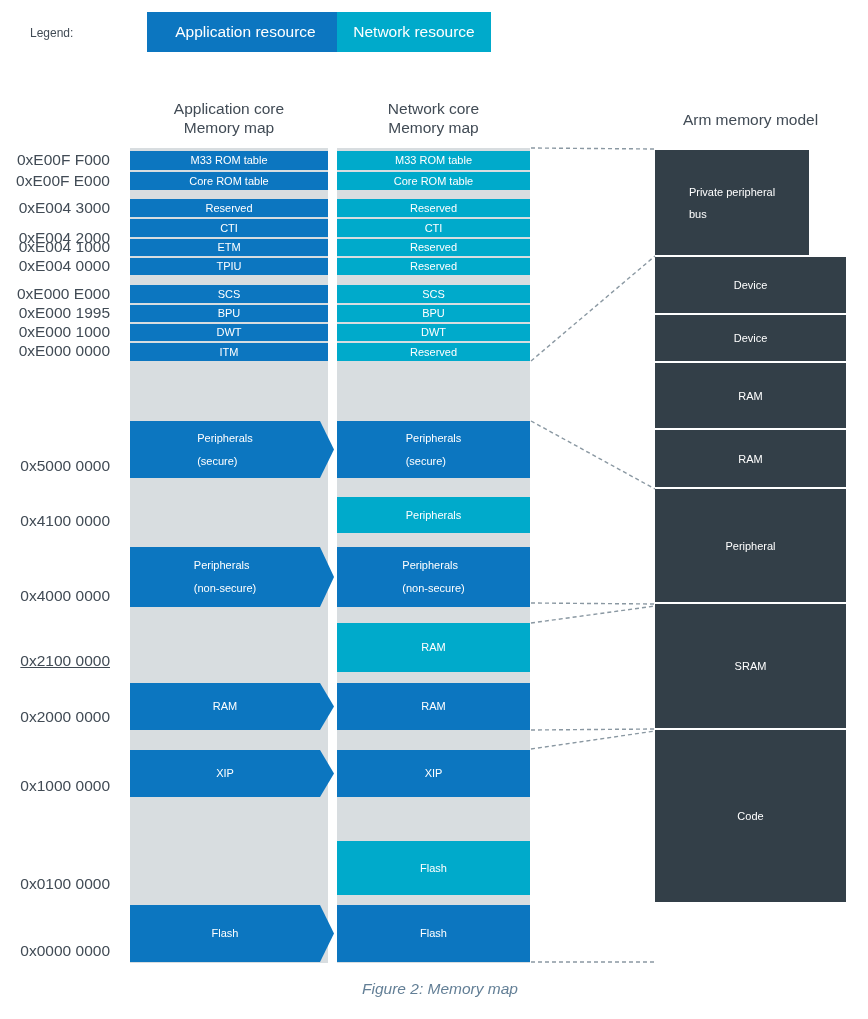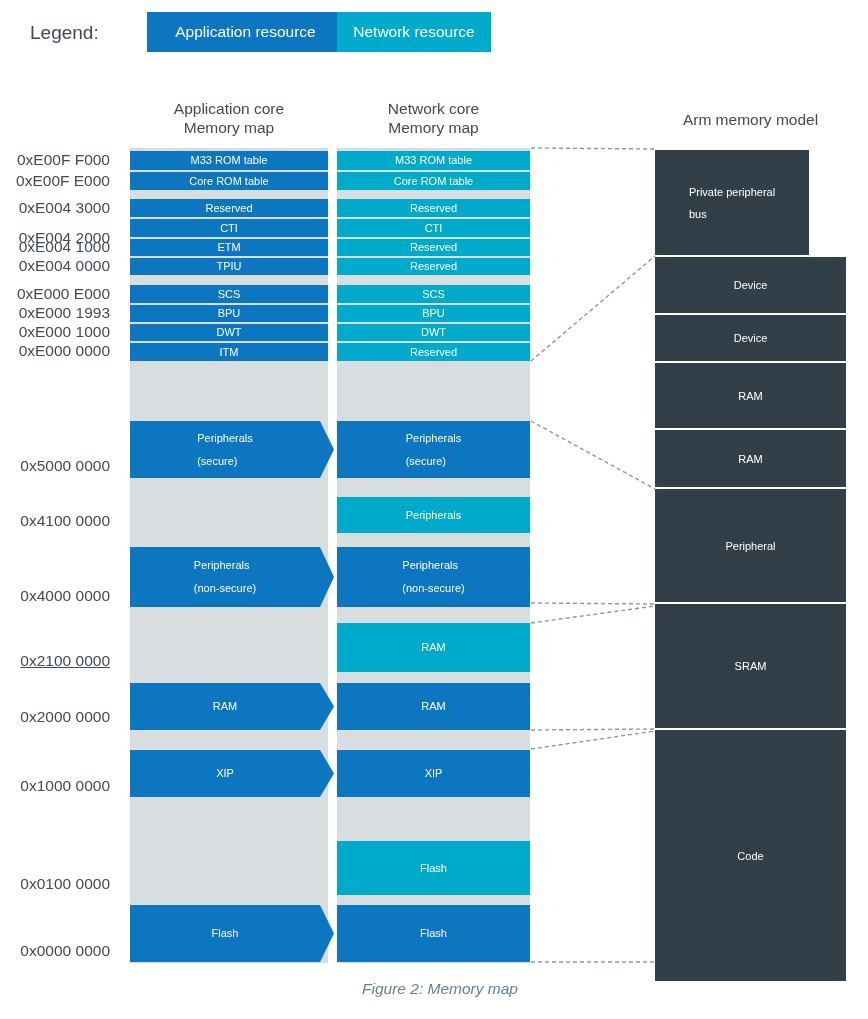--- a/index.html
+++ b/index.html
@@ -1,20 +1,20 @@
 <!DOCTYPE html>
 <html style="--app: #0c76c0; --net: #00aacb; --arm: #333f48; --column-bg: #d8dde0; --address-text: #414b55; --caption-text: #637f96; --connector: #8a98a2;"><head>
 <meta charset="utf-8">
 <style>
   html,body{margin:0;padding:0;background:#ffffff;}
   body{width:868px;height:1019px;font-family:"Liberation Sans",sans-serif;}
   #diagram{position:relative;width:868px;height:1019px;overflow:hidden;background:#ffffff;}
 
   .legend-label{position:absolute;left:30px;top:22px;width:70px;height:22px;
-    font-size:19px;color:#414b55;line-height:22px;}
+    font-size:12px;color:#414b55;line-height:22px;}
   .legend-box{position:absolute;top:12px;height:40px;display:flex;align-items:center;
     justify-content:center;color:#ffffff;font-size:15.5px;}
   .legend-box.app{left:130px;width:197px;background:var(--app);margin-left:17px;}
   .legend-box.net{left:337px;width:154px;background:var(--net);}
 
   .hdr{position:absolute;text-align:center;color:#414b55;font-size:15.5px;
     line-height:19px;white-space:pre-line;}
   .hdr.app{left:130px;top:99px;width:198px;}
   .hdr.net{left:337px;top:99px;width:193px;}
   .hdr.arm{left:655px;top:110px;width:191px;}
@@ -69,21 +69,21 @@
     </svg>
 
   <div class="caption">Figure 2: Memory map</div>
 <div class="addr" style="top: 150px;">0xE00F F000</div>
     <div class="addr" style="top: 171px;">0xE00F E000</div>
     <div class="addr" style="top: 198px;">0xE004 3000</div>
     <div class="addr" style="top: 228px;">0xE004 2000</div>
     <div class="addr" style="top: 237px;">0xE004 1000</div>
     <div class="addr" style="top: 256px;">0xE004 0000</div>
     <div class="addr" style="top: 284px;">0xE000 E000</div>
-    <div class="addr" style="top: 303px;">0xE000 1993</div>
+    <div class="addr" style="top: 303px;">0xE000 1995</div>
     <div class="addr" style="top: 322px;">0xE000 1000</div>
     <div class="addr" style="top: 341px;">0xE000 0000</div>
     <div class="addr" style="top: 456px;">0x5000 0000</div>
     <div class="addr" style="top: 511px;">0x4100 0000</div>
     <div class="addr" style="top: 586px;">0x4000 0000</div>
     <div class="addr" style="top: 651px; text-decoration: underline;">0x2100 0000</div>
     <div class="addr" style="top: 707px;">0x2000 0000</div>
     <div class="addr" style="top: 776px;">0x1000 0000</div>
     <div class="addr" style="top: 874px;">0x0100 0000</div>
     <div class="addr" style="top: 941px;">0x0000 0000</div>
@@ -125,14 +125,14 @@
     <div class="block net" style="left: 337px; top: 841px; width: 193px; height: 54px;">Flash</div>
     <div class="block app" style="left: 337px; top: 905px; width: 193px; height: 57px;">Flash</div>
     <div class="block arm" style="left: 655px; top: 150px; width: 154px; height: 105px;">Private peripheral
 bus</div>
     <div class="block arm" style="left: 655px; top: 257px; width: 191px; height: 56px;">Device</div>
     <div class="block arm" style="left: 655px; top: 315px; width: 191px; height: 46px;">Device</div>
     <div class="block arm" style="left: 655px; top: 363px; width: 191px; height: 65px;">RAM</div>
     <div class="block arm" style="left: 655px; top: 430px; width: 191px; height: 57px;">RAM</div>
     <div class="block arm" style="left: 655px; top: 489px; width: 191px; height: 113px;">Peripheral</div>
     <div class="block arm" style="left: 655px; top: 604px; width: 191px; height: 124px;">SRAM</div>
-    <div class="block arm" style="left: 655px; top: 730px; width: 191px; height: 251px;">Code</div>
+    <div class="block arm" style="left: 655px; top: 730px; width: 191px; height: 172px;">Code</div>
   </div>
 
 </body></html>

